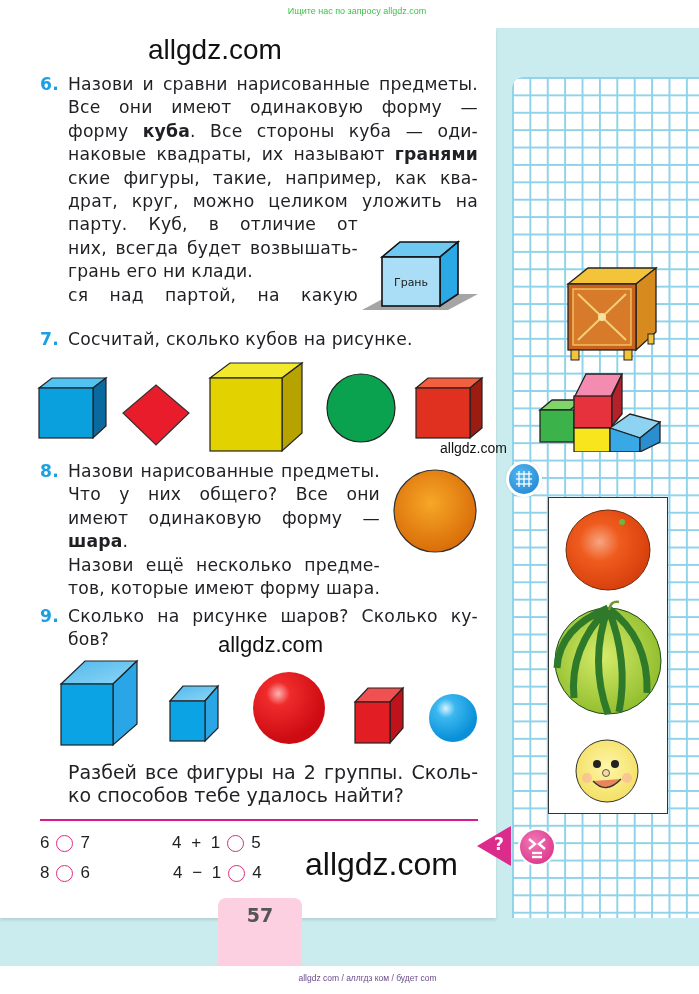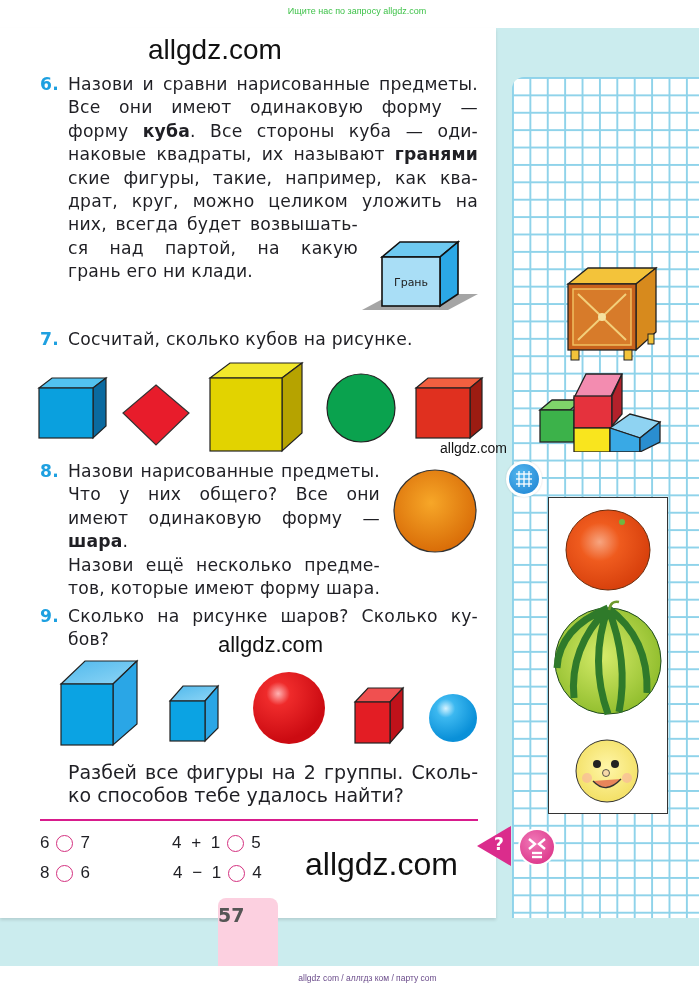--- a/index.html
+++ b/index.html
@@ -45,21 +45,21 @@
   .t9 { top: 605px; }
   .t9 .body { width: 410px; }
   .t9b { position: absolute; left: 68px; top: 761px; width: 410px; font-size: 19px; line-height: 23.4px; }
 
   .shape { position: absolute; }
   .divider { position: absolute; left: 40px; top: 819px; width: 438px; height: 1.5px; background: #d81b8c; }
 
   .cmp { position: absolute; font-size: 17px; font-family: "Liberation Sans", sans-serif; display: flex; align-items: center; gap: 7px; }
   .cmp .circ { width: 17px; height: 17px; border: 1.5px solid #d4307f; border-radius: 50%; display: inline-block; }
 
-  .page-tab { position: absolute; left: 218px; top: 898px; width: 60px; height: 68px; background: #fcd0e0; border-radius: 8px 8px 0 0; text-align: left; font-weight: bold; font-size: 19px; color: #555; padding-top: 6px; }
+  .page-tab { position: absolute; left: 218px; top: 898px; width: 84px; height: 68px; background: #fcd0e0; border-radius: 8px 8px 0 0; text-align: center; font-weight: bold; font-size: 19px; color: #555; padding-top: 6px; }
 
   .footer { position: absolute; left: 0; top: 973px; width: 699px; text-align: center; font-size: 8.5px; color: #6a4b8a; font-family: "Liberation Sans", sans-serif; padding-left: 36px; }
 
   .badge-grid { position: absolute; left: 506px; top: 461px; width: 36px; height: 36px; border-radius: 50%; background: #ffffff; box-shadow: 0 0 2px rgba(0,0,0,0.15); }
   .badge-grid .inner { position: absolute; left: 3px; top: 3px; width: 30px; height: 30px; border-radius: 50%; background: radial-gradient(circle at 40% 35%, #56b9f0, #1a7fd0); }
 
   .q-flag { position: absolute; left: 477px; top: 826px; width: 0; height: 0; border-top: 20px solid transparent; border-bottom: 20px solid transparent; border-right: 34px solid #db2c8c; }
   .q-mark { position: absolute; left: 494px; top: 834px; color: #fff; font-weight: bold; font-size: 17px; }
   .cmp-badge { position: absolute; left: 518px; top: 828px; width: 38px; height: 38px; border-radius: 50%; background: #fff; }
   .cmp-badge .inner { position: absolute; left: 2px; top: 2px; width: 34px; height: 34px; border-radius: 50%; background: radial-gradient(circle at 40% 35%, #f07ab8, #d8267f); }
@@ -82,23 +82,24 @@
 <div class="task t6">
   <span class="num">6.</span>
   <div class="body">
     <span class="line">Назови и сравни нарисованные предметы.</span>
     <span class="line">Все они имеют одинаковую форму —</span>
     <span class="line"><span>форму </span><b>куба</b><span>. Все стороны куба — оди-</span></span>
     <span class="line"><span>наковые квадраты, их называют </span><b>гранями</b></span>
     <span class="line">ские фигуры, такие, например, как ква-</span>
     <span class="line">драт, круг, можно целиком уложить на</span>
     <div class="narrow">
+      <span class="line">парту. Куб, в отличие от</span>
       <span class="line">них, всегда будет возвышать-</span>
+      <span class="line last">грань его ни клади.</span>
       <span class="line">ся над партой, на какую</span>
-      <span class="line last">грань его ни клади.</span>
     </div>
   </div>
 </div>
 
 <svg class="shape" style="left:360px;top:238px;" width="120" height="75">
   <polygon points="2,72 32,56 118,56 88,72" fill="#a5a5a5"></polygon>
   <polygon points="22,19 40,4 98,4 80,19" fill="#6ec9f0" stroke="#111" stroke-width="1.6"></polygon>
   <polygon points="80,19 98,4 98,56 80,68" fill="#2ba8e6" stroke="#111" stroke-width="1.6"></polygon>
   <rect x="22" y="19" width="58" height="49" fill="#a9def6" stroke="#111" stroke-width="1.6"></rect>
   <text x="51" y="48" font-family="DejaVu Sans, sans-serif" font-size="11" text-anchor="middle" fill="#222">Грань</text>
@@ -325,13 +326,13 @@
         <polyline points="25,9 19,14 25,19"></polyline>
         <line x1="12" y1="23" x2="22" y2="23"></line>
         <line x1="12" y1="27" x2="22" y2="27"></line>
       </g>
     </svg>
   </div>
 </div>
 
 <div class="page-tab">57</div>
 
-<div class="footer">allgdz com  /  аллгдз ком  /  парту com</div>
+<div class="footer">allgdz com  /  аллгдз ком  /  будет com</div>
 
 </body></html>

